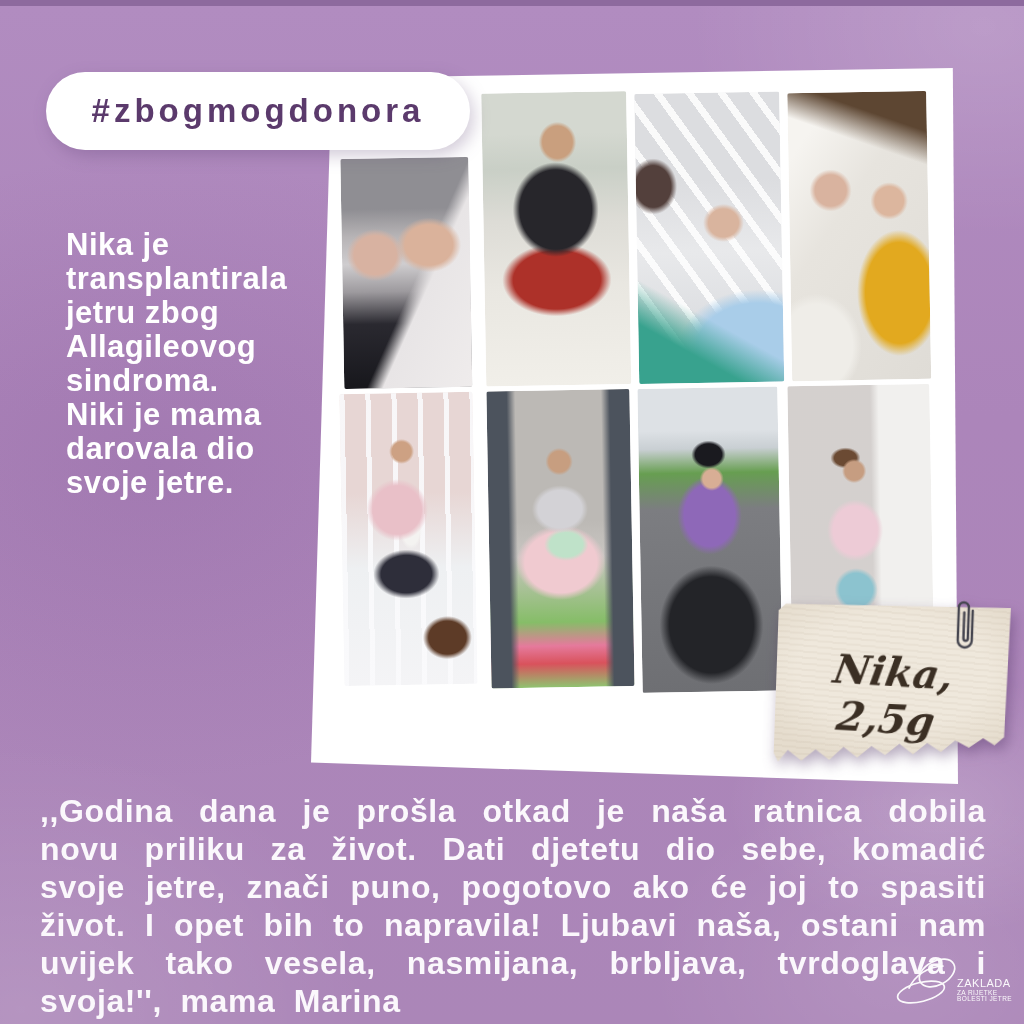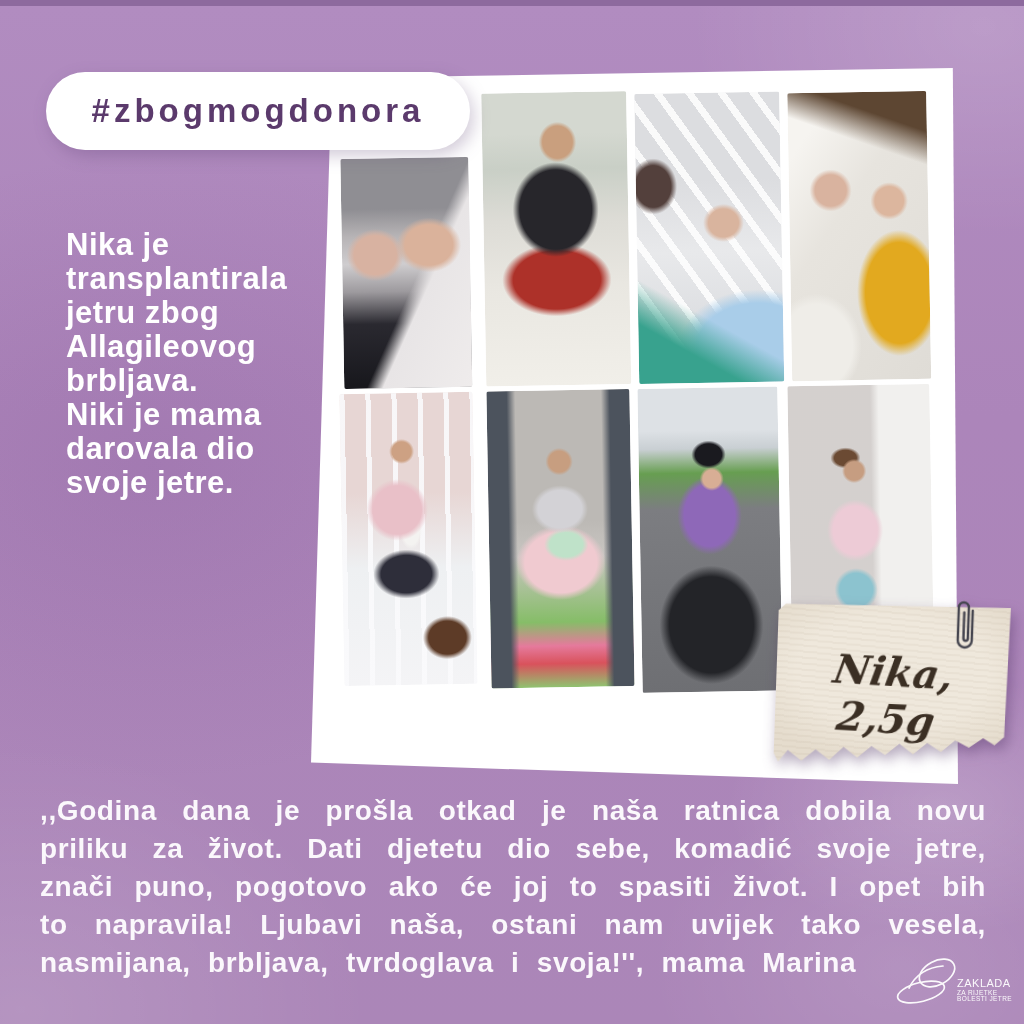--- a/index.html
+++ b/index.html
@@ -107,21 +107,21 @@
   
   .intro{
     position:absolute;left:66px;top:222px;width:300px;z-index:4;
     color:#ffffff;font-weight:bold;font-size:31px;line-height:34px;
     white-space:pre-line;letter-spacing:.5px;
   }
 
   
   .quote{
     position:absolute;left:40px;top:786px;width:946px;z-index:4;
-    color:#fbf8fc;font-weight:bold;font-size:28px;line-height:38px;
+    color:#fbf8fc;font-weight:bold;font-size:32px;line-height:38px;
     text-align:justify;word-spacing:9px;letter-spacing:.6px;
   }
 
   
   .note{
     position:absolute;left:776px;top:598px;width:232px;height:170px;z-index:8;
     transform:rotate(2deg);
     filter:drop-shadow(3px 6px 7px rgba(70,40,90,.4));
   }
   .note .paper{
@@ -165,21 +165,21 @@
   </div>
 
   <div class="badge">
     <span>#zbogmogdonora</span>
   </div>
 
   <div class="intro">Nika je
 transplantirala
 jetru zbog
 Allagileovog
-brbljava.
+sindroma.
 Niki je mama
 darovala dio
 svoje jetre.</div>
 
   <div class="quote">,,Godina dana je prošla otkad je naša ratnica dobila novu priliku za život. Dati djetetu dio sebe, komadić svoje jetre, znači puno, pogotovo ako će joj to spasiti život. I opet bih to napravila! Ljubavi naša, ostani nam uvijek tako vesela, nasmijana, brbljava, tvrdoglava i svoja!'', mama Marina</div>
 
   <div class="note">
     <div class="paper"></div>
     <div class="handwriting">Nika, 2,5g</div>
     <div class="paperclip">

